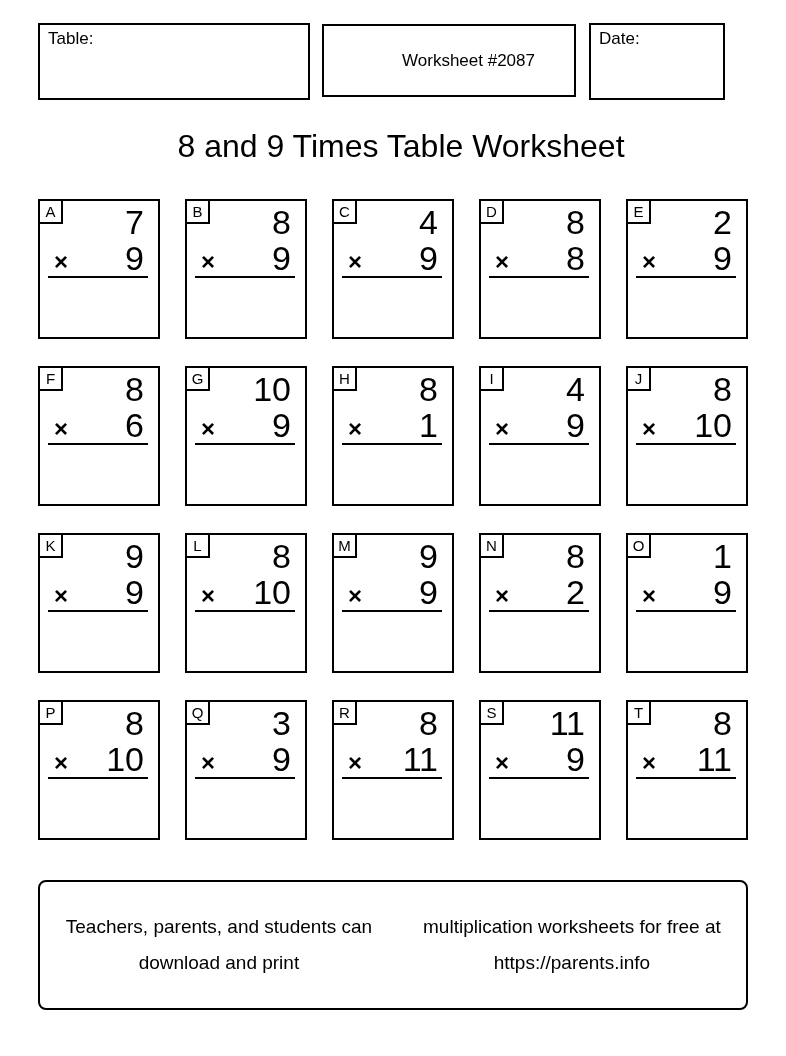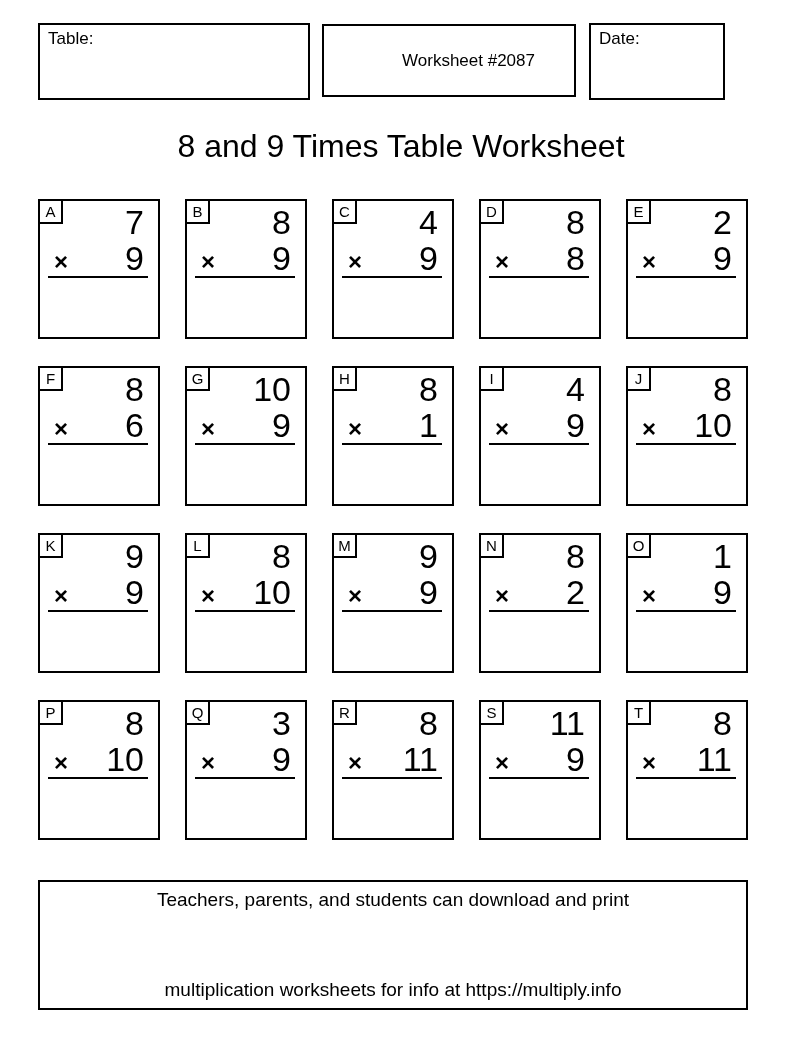--- a/index.html
+++ b/index.html
@@ -85,24 +85,24 @@
   .answer-line {
     position: absolute;
     left: 8px; right: 10px; top: 75px;
     border-top: 2.5px solid #000;
   }
 
   
   .footer-box {
     position: absolute; left: 38px; top: 880px;
     width: 710px; height: 130px;
-    display: flex; flex-direction: column;
-    align-items: center; justify-content: space-between;
+    display: flex; flex-direction: row;
+    align-items: center; justify-content: center;
     text-align: center;
-    font-size: 19px; line-height: 36px;
+    font-size: 19px; line-height: 36px; border-radius: 8px;
   }
 </style>
 </head>
 <body>
 
 <div class="page">
 
   <div class="box name-box">
     <span>Table:</span>
   </div>
@@ -314,16 +314,16 @@
       <div class="op-row2">
         <span class="times">×</span>
         <span>11</span>
       </div>
       <div class="answer-line"></div>
     </div>
   </div>
 
   <div class="box footer-box">
     <div>Teachers, parents, and students can download and print</div>
-    <div>multiplication worksheets for info at https://multiply.info</div>
+    <div>multiplication worksheets for free at https://parents.info</div>
   </div>
 
 </div>
 
 </body></html>

